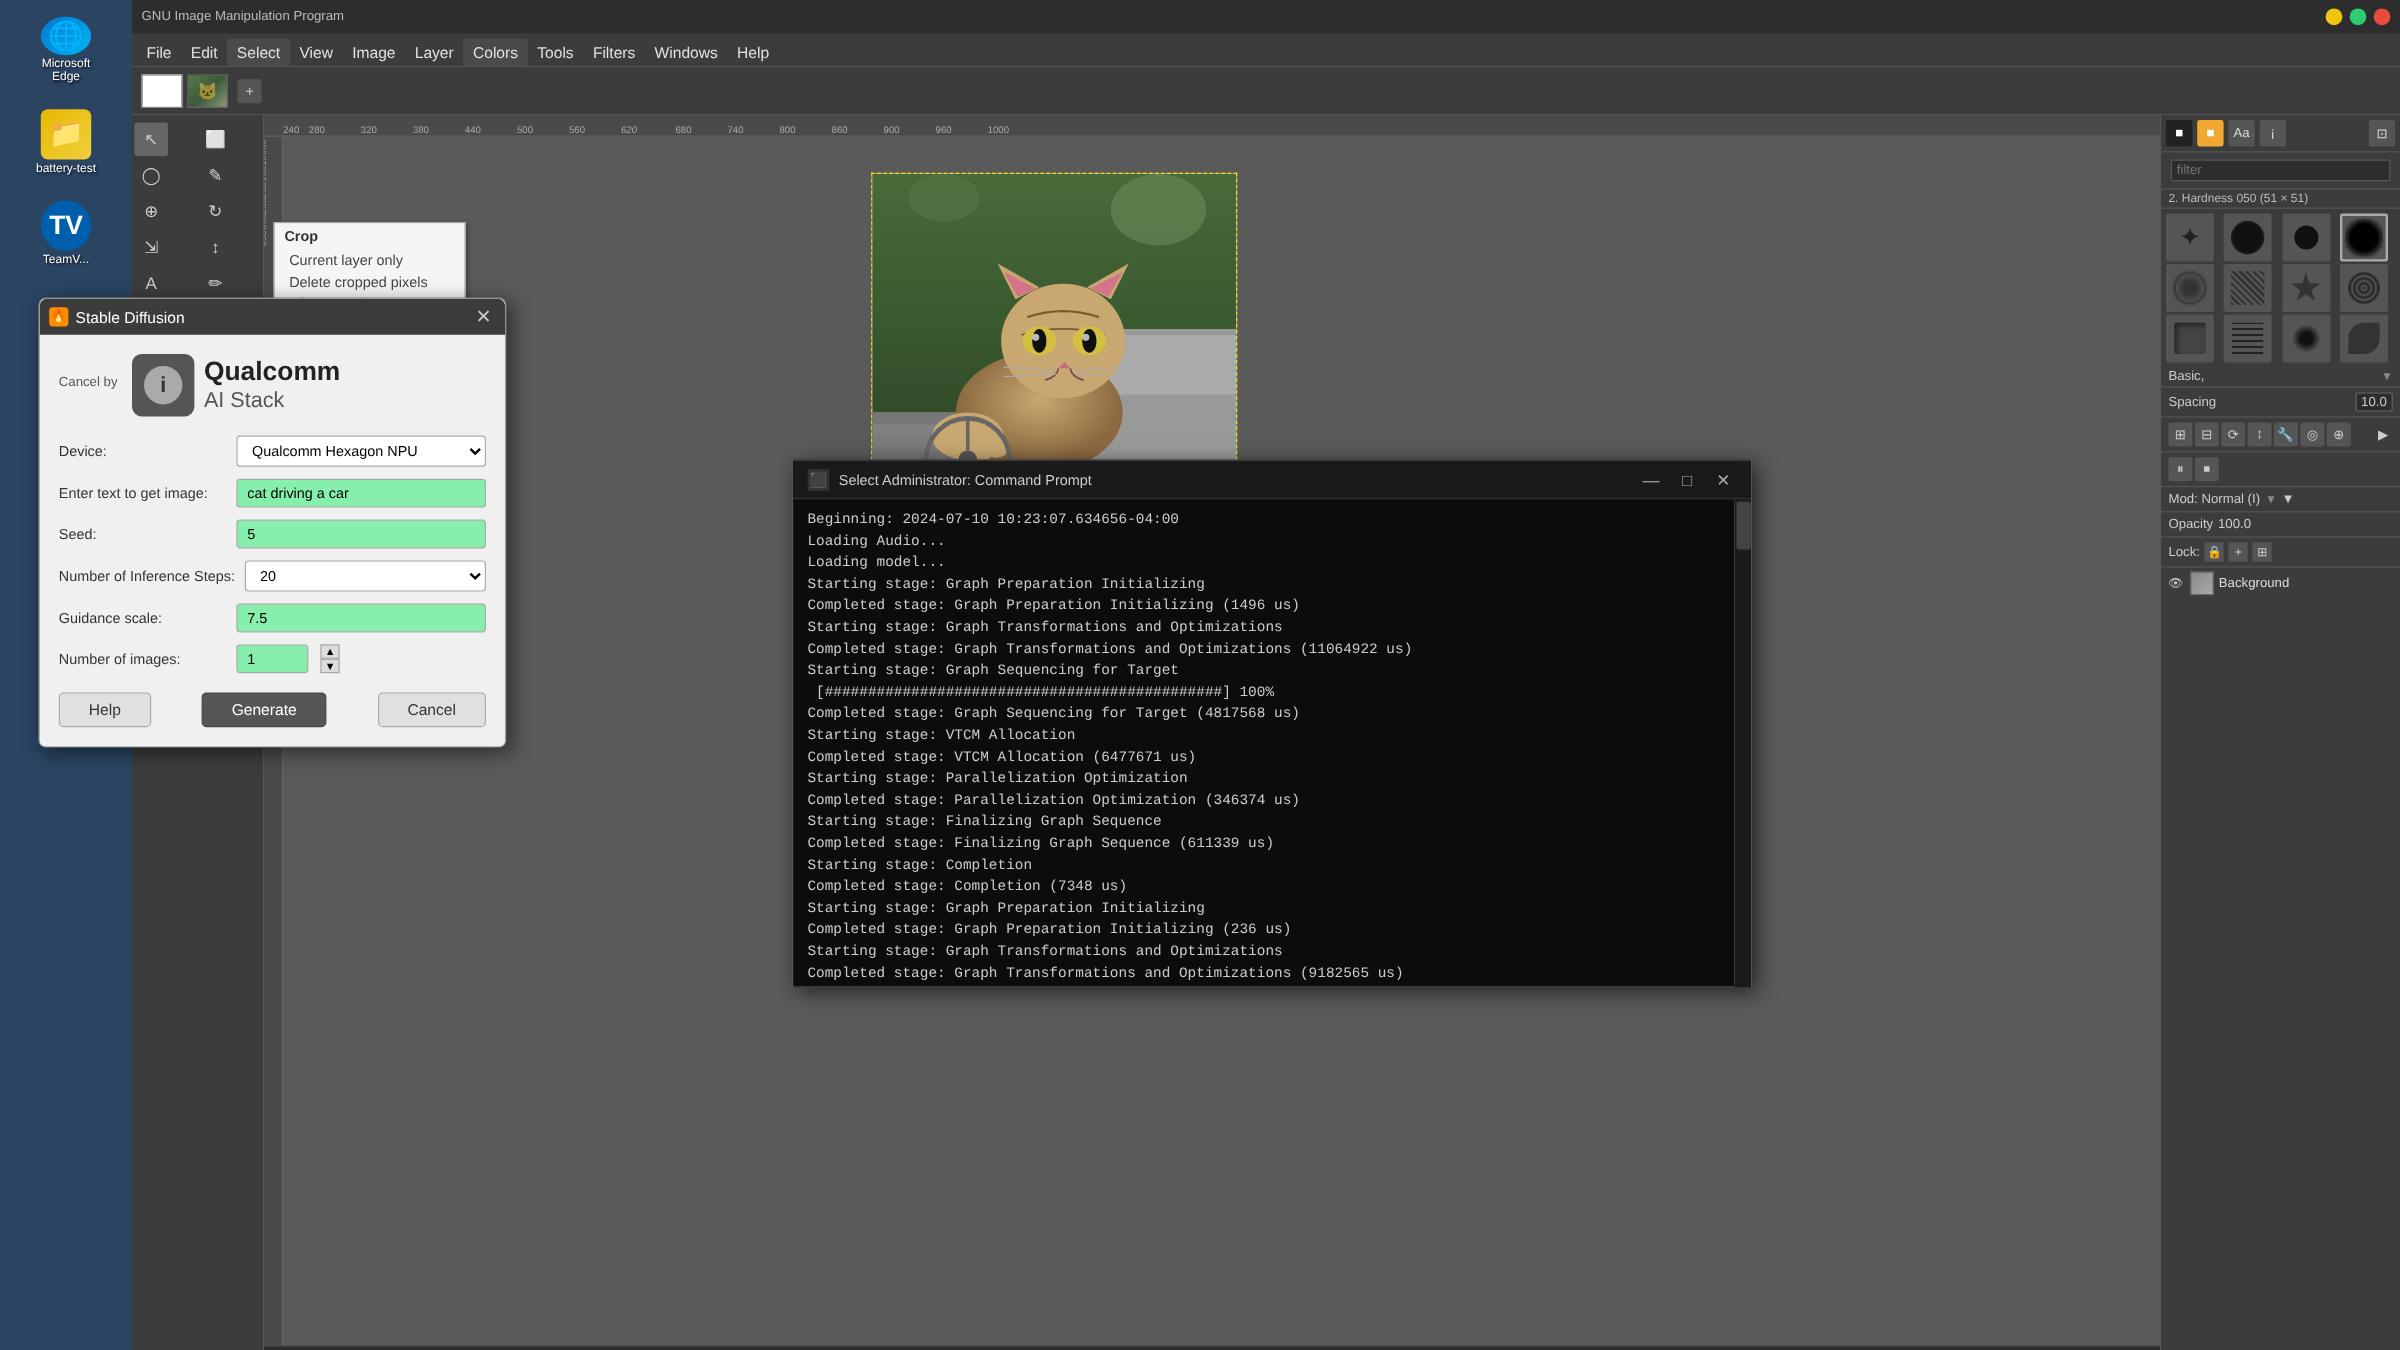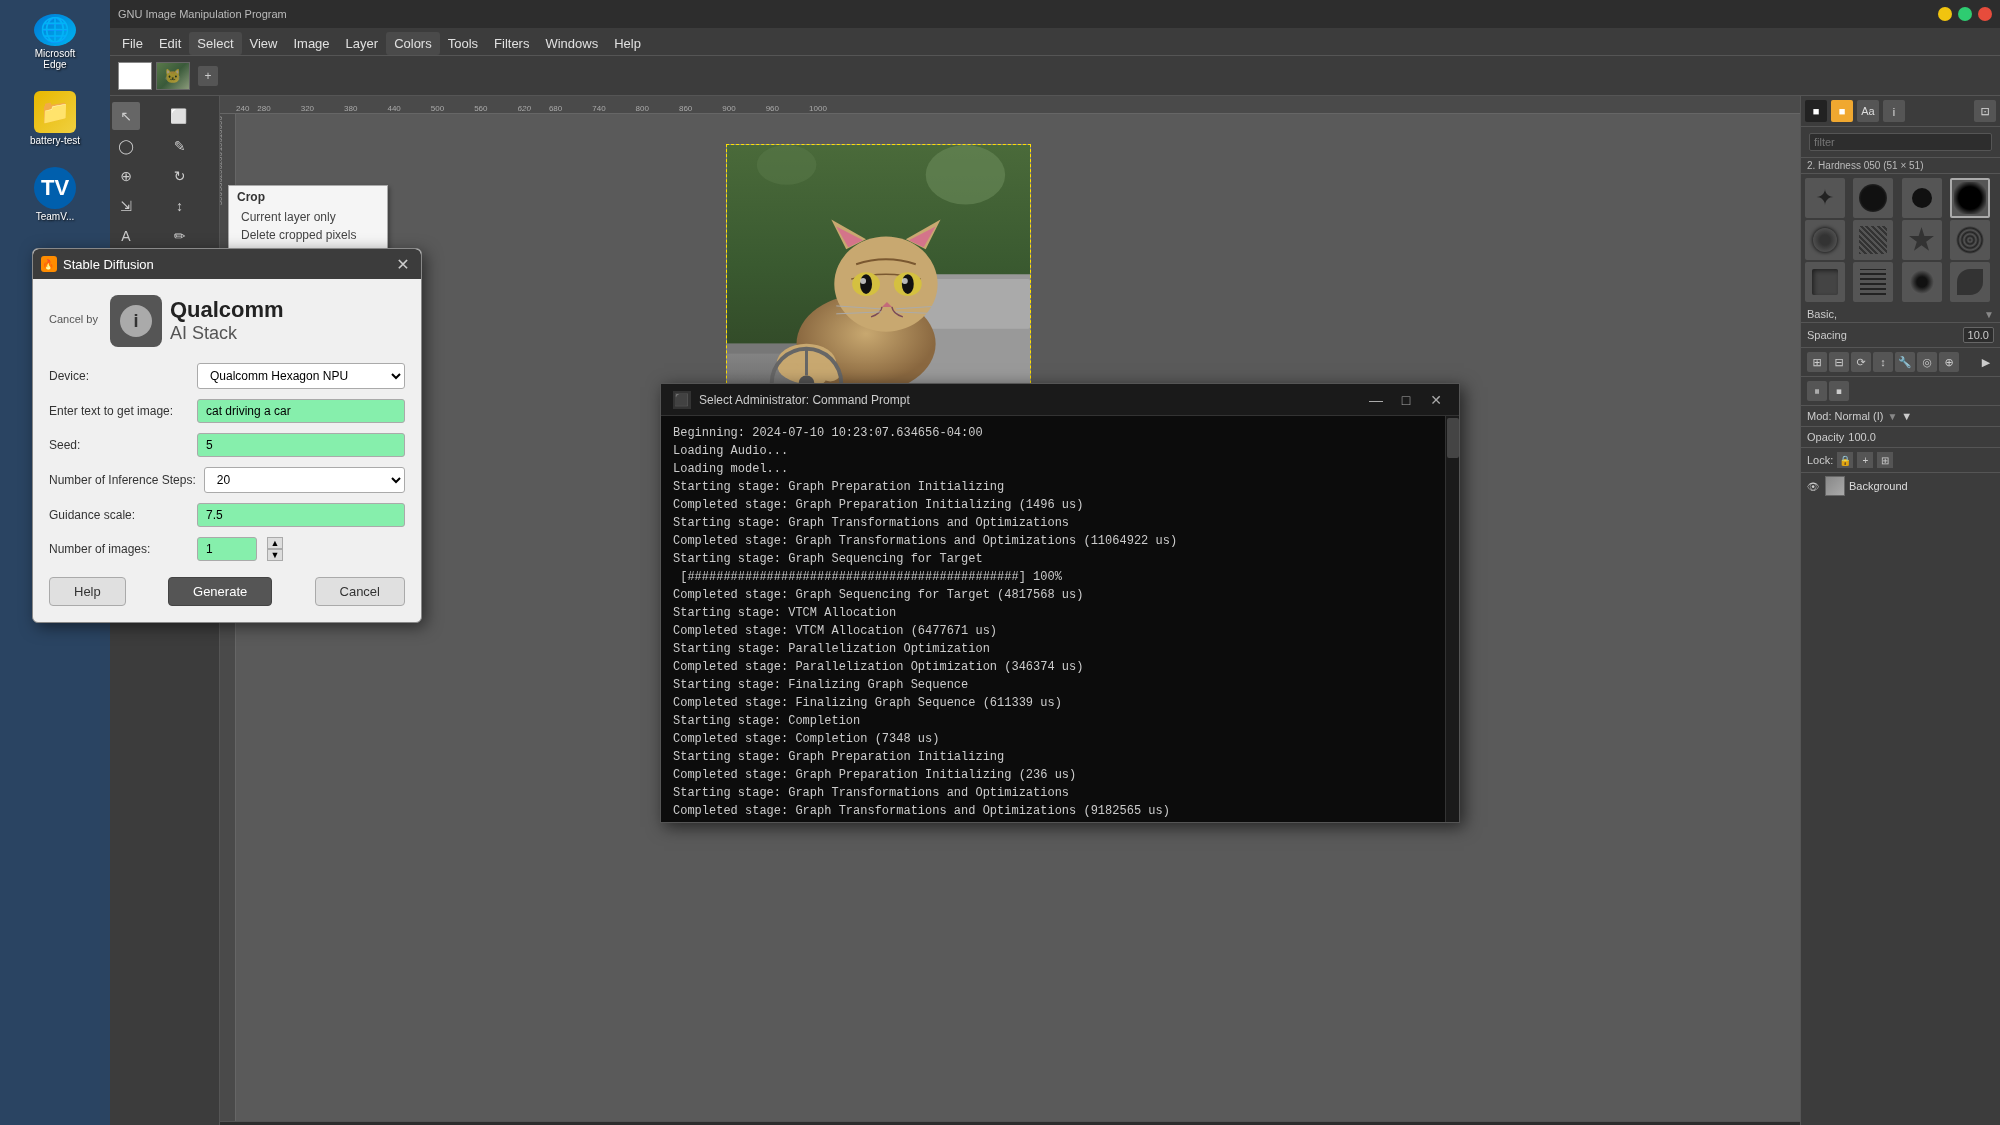--- a/index.html
+++ b/index.html
@@ -827,21 +827,21 @@
 
       <div class="gimp-canvas-ruler-h">
         <div class="ruler-marks">
           <span style="font-size:8px;color:#aaa;margin-right:8px;">240</span>
           <span style="font-size:8px;color:#aaa;margin-right:30px;">280</span>
           <span style="font-size:8px;color:#aaa;margin-right:30px;">320</span>
           <span style="font-size:8px;color:#aaa;margin-right:30px;">380</span>
           <span style="font-size:8px;color:#aaa;margin-right:30px;">440</span>
           <span style="font-size:8px;color:#aaa;margin-right:30px;">500</span>
           <span style="font-size:8px;color:#aaa;margin-right:30px;">560</span>
-          <span style="font-size:8px;color:#aaa;margin-right:18px;font-style:italic;">620</span>
+          <span style="font-size:8px;color:#aaa;margin-right:32px;font-style:italic;">620</span>
           <span style="font-size:8px;color:#aaa;margin-right:30px;">680</span>
           <span style="font-size:8px;color:#aaa;margin-right:30px;">740</span>
           <span style="font-size:8px;color:#aaa;margin-right:30px;">800</span>
           <span style="font-size:8px;color:#aaa;margin-right:30px;">860</span>
           <span style="font-size:8px;color:#aaa;margin-right:30px;">900</span>
           <span style="font-size:8px;color:#aaa;margin-right:30px;margin-top:20px;">960</span>
           <span style="font-size:8px;color:#aaa;">1000</span>
         </div>
       </div>
 

